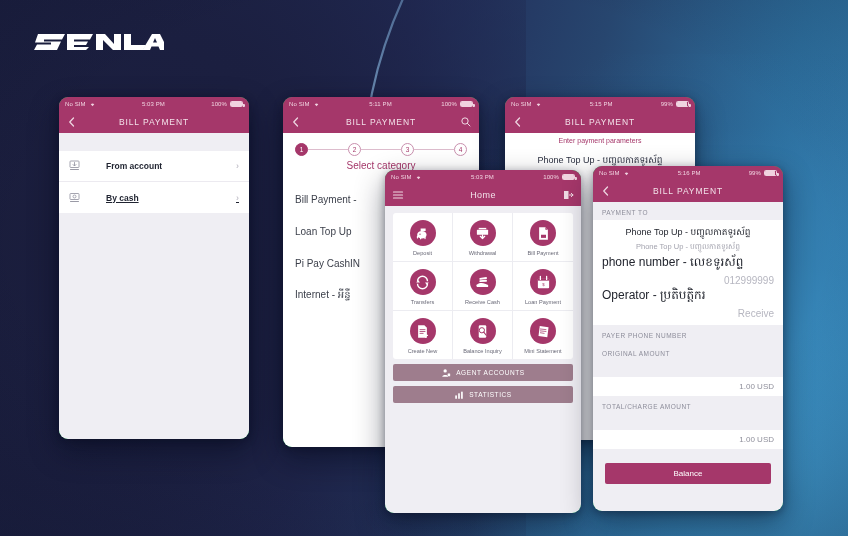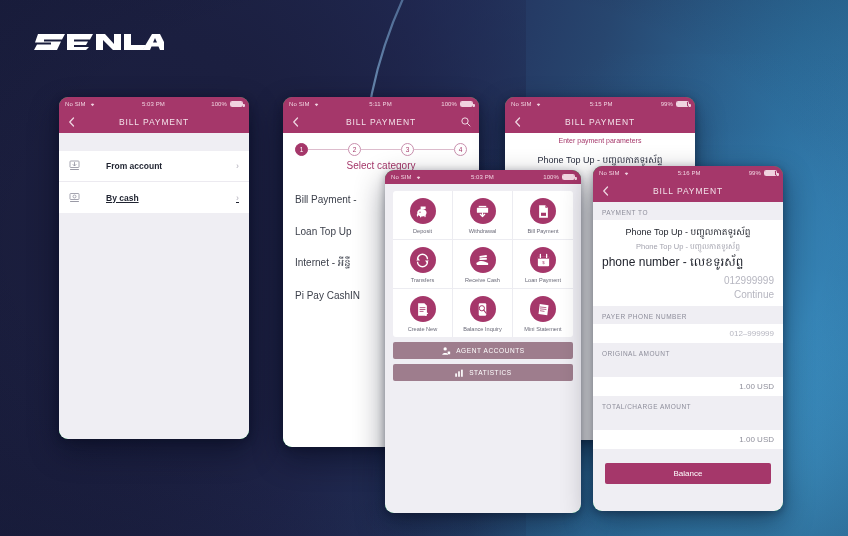--- a/index.html
+++ b/index.html
@@ -268,22 +268,22 @@
         <span class="step">2</span>
         <span class="step-line"></span>
         <span class="step">3</span>
         <span class="step-line"></span>
         <span class="step">4</span>
       </div>
       <div class="step-label">Select category</div>
       <div class="p2-items">
         <div class="p2-item">Bill Payment - </div>
         <div class="p2-item">Loan Top Up</div>
+        <div class="p2-item">Pi Pay CashIN</div>
         <div class="p2-item">Internet - អីន្ទឺ</div>
-        <div class="p2-item">Pi Pay CashIN</div>
       </div>
     </div>
   </div>
 
   <div class="phone p3">
     <div class="statusbar">
       <span class="sb-left">
         <span>No SIM</span>
         <svg class="wifi" viewBox="0 0 12 10">
             <path d="M6 9 L3 5.5 A4.5 4.5 0 0 1 9 5.5 Z" fill="#f0d3e0"></path>
@@ -319,20 +319,30 @@
           </svg>
       </span>
       <span class="sb-center">5:03 PM</span>
       <span class="sb-right">
         <span>100%</span>
         <span class="batt">
             <i style="width:100%"></i>
           </span>
       </span>
     </div>
+    <div class="navbar">
+      <svg class="nb-ico" viewBox="0 0 24 24">
+        <path d="M3 6 H21 M3 12 H21 M3 18 H21" stroke="#f3e2ea" stroke-width="2.4" stroke-linecap="round"></path>
+      </svg>
+      <span class="title" style="letter-spacing:.4px;font-size:9px">Home</span>
+      <svg class="nb-ico" viewBox="0 0 24 24">
+        <path d="M4 4 H13 V20 H4 Z" fill="#f3e2ea"></path>
+        <path d="M15 12 H22 M18.5 8.5 L22 12 L18.5 15.5" fill="none" stroke="#f3e2ea" stroke-width="2" stroke-linecap="round" stroke-linejoin="round"></path>
+      </svg>
+    </div>
     <div class="screen p4-body">
       <div class="grid-card">
         <div class="grid">
 
           <div class="gcell">
             <div class="gcirc">
               <svg viewBox="0 0 24 24" width="15" height="15">
                   <ellipse cx="11" cy="14" rx="7.5" ry="6" fill="#fff"></ellipse>
                   <path d="M4 16 L4 19 M9 18.5 L9 20.5 M16 18 L16 20" stroke="#fff" stroke-width="2" stroke-linecap="round"></path>
                   <circle cx="8" cy="13" r="1.1" fill="#a5376a"></circle>
@@ -480,25 +490,25 @@
       <span class="nb-ico"></span>
     </div>
     <div class="screen p5-body">
 
       <div class="sect-h">PAYMENT TO</div>
       <div class="white">
         <div class="big-line">Phone Top Up - បញ្ចូលកាតទូរស័ព្ទ</div>
         <div class="sub-line">Phone Top Up - បញ្ចូលកាតទូរស័ព្ទ</div>
         <div class="f-label">phone number - លេខទូរស័ព្ទ</div>
         <div class="f-value">012999999</div>
-        <div class="f-value">Continue</div>
+        <div class="f-label">Operator - ប្រតិបត្តិករ</div>
+        <div class="f-value">Receive</div>
       </div>
 
       <div class="sect-h">PAYER PHONE NUMBER</div>
-      <div class="row-val">012–999999</div>
 
       <div class="sect-h">ORIGINAL AMOUNT</div>
       <div class="row-val dark">1.00 USD</div>
 
       <div class="sect-h">TOTAL/CHARGE AMOUNT</div>
       <div class="row-val dark">1.00 USD</div>
 
       <div class="cta">Balance</div>
     </div>
   </div>

